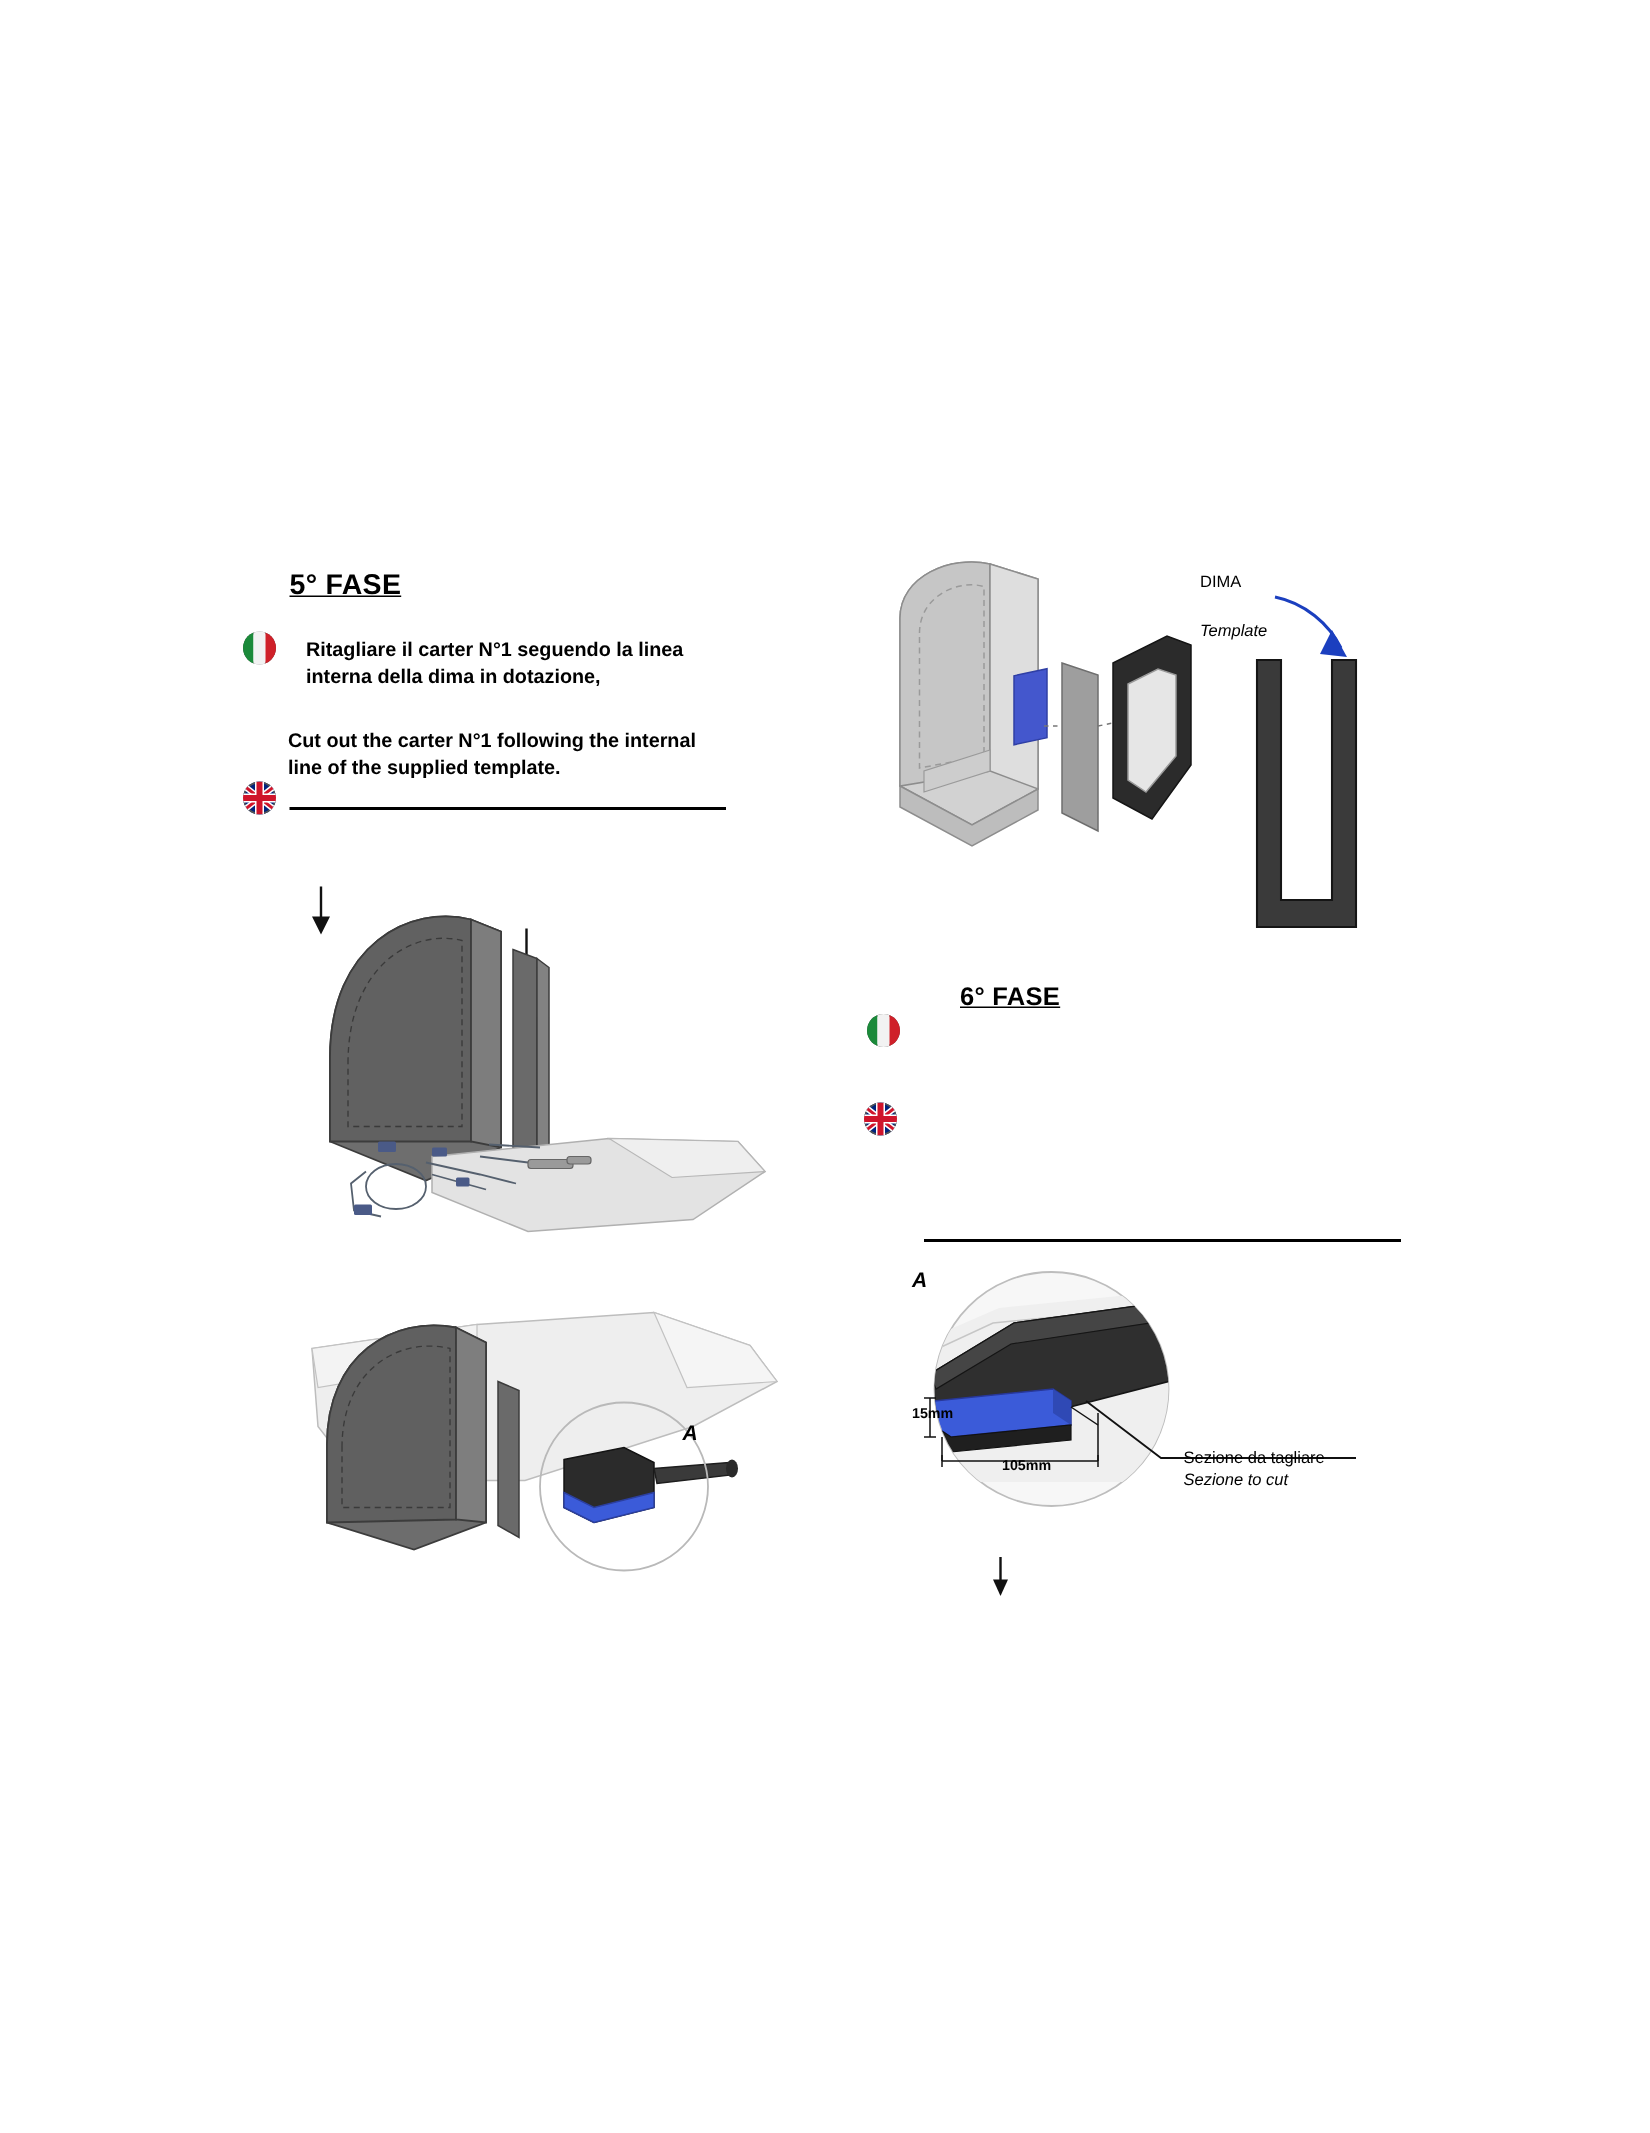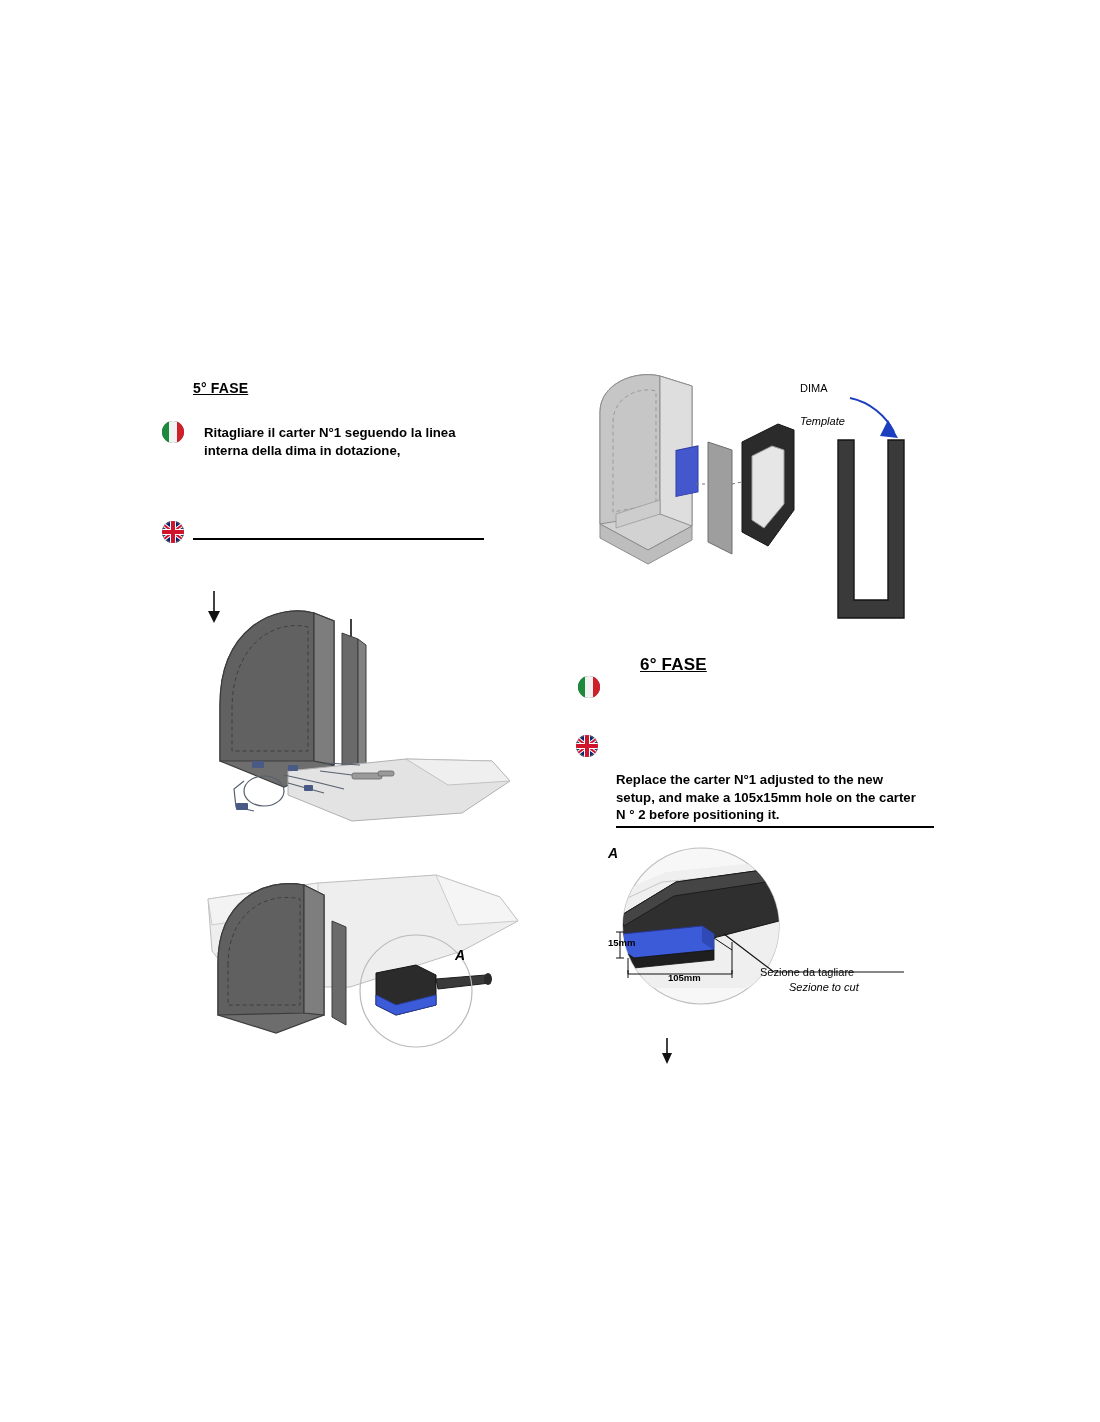--- a/index.html
+++ b/index.html
@@ -16,21 +16,21 @@
     overflow: hidden;
   }
   .page {
     position: absolute;
     inset: 0;
   }
   .abs { position: absolute; }
 
   
   .phase-title {
-    font-size: 14px;
+    font-size: 19px;
     font-weight: bold;
     letter-spacing: .2px;
     text-decoration: underline;
   }
   .body-text {
     font-size: 13.2px;
     font-weight: bold;
     line-height: 1.33;
   }
   .small-label {
@@ -88,20 +88,21 @@
   <div class="abs phase-title" style="left:193px; top:380px;">5° FASE</div>
 
   <div class="flag flag-it" style="left:162px; top:421px;">
     <span class="s s1"></span>
       <span class="s s2"></span>
       <span class="s s3"></span>
   </div>
 
   <div class="abs body-text" style="left:204px; top:424px; width:285px;">Ritagliare il carter N°1 seguendo la linea interna della dima in dotazione,</div>
 
+  <div class="abs body-text" style="left:192px; top:485px; width:290px;">Cut out the carter N°1 following the internal line of the supplied template.</div>
 
   <div class="flag flag-uk" style="left:162px; top:521px;">
     <i class="d" style="transform:rotate(38deg)"></i>
     <i class="d" style="transform:rotate(-38deg)"></i>
     <i class="dr" style="transform:rotate(38deg)"></i>
     <i class="dr" style="transform:rotate(-38deg)"></i>
     <i class="vw"></i>
       <i class="hw"></i>
       <i class="vr"></i>
       <i class="hr"></i>
@@ -226,21 +227,20 @@
     <i class="d" style="transform:rotate(38deg)"></i>
     <i class="d" style="transform:rotate(-38deg)"></i>
     <i class="dr" style="transform:rotate(38deg)"></i>
     <i class="dr" style="transform:rotate(-38deg)"></i>
     <i class="vw"></i>
       <i class="hw"></i>
       <i class="vr"></i>
       <i class="hr"></i>
   </div>
 
-  <div class="abs body-text" style="left:616px; top:771px; width:300px;">Replace the carter N°1 adjusted to the new setup, and make a 105x15mm hole on the carter N ° 2 before positioning it.</div>
 
   <div class="rule" style="left:616px; top:826px; width:318px;"></div>
 
   <div class="abs callout-letter" style="left:608px; top:845px;">A</div>
 
   <svg class="abs" style="left:606px; top:838px;" width="200" height="180" viewBox="0 0 200 180">
     <defs>
       <clipPath id="detailClip">
         <circle cx="95" cy="88" r="78"></circle>
       </clipPath>
@@ -275,21 +275,21 @@
     </g>
   </svg>
 
   <div class="abs dim-label" style="left:608px; top:937px;">15mm</div>
   <div class="abs dim-label" style="left:668px; top:972px;">105mm</div>
 
   <svg class="abs" style="left:718px; top:930px;" width="190" height="60" viewBox="0 0 190 60">
     <path d="M6 4 L56 42 L186 42" fill="none" stroke="#111" stroke-width="1.2"></path>
   </svg>
 
-  <div class="abs small-label" style="left:760px; top:966px;">Sezione da tagliare</div>
+  <div class="abs small-label" style="left:789px; top:966px;">Sezione da tagliare</div>
   <div class="abs small-label italic" style="left:789px; top:981px;">Sezione to cut</div>
 
   <svg class="abs" style="left:655px; top:1036px;" width="24" height="30" viewBox="0 0 24 30">
     <line x1="12" y1="2" x2="12" y2="20" stroke="#111" stroke-width="1.6"></line>
     <path d="M7 17 L12 28 L17 17 Z" fill="#111"></path>
   </svg>
 
 </div>
 
 </body></html>

